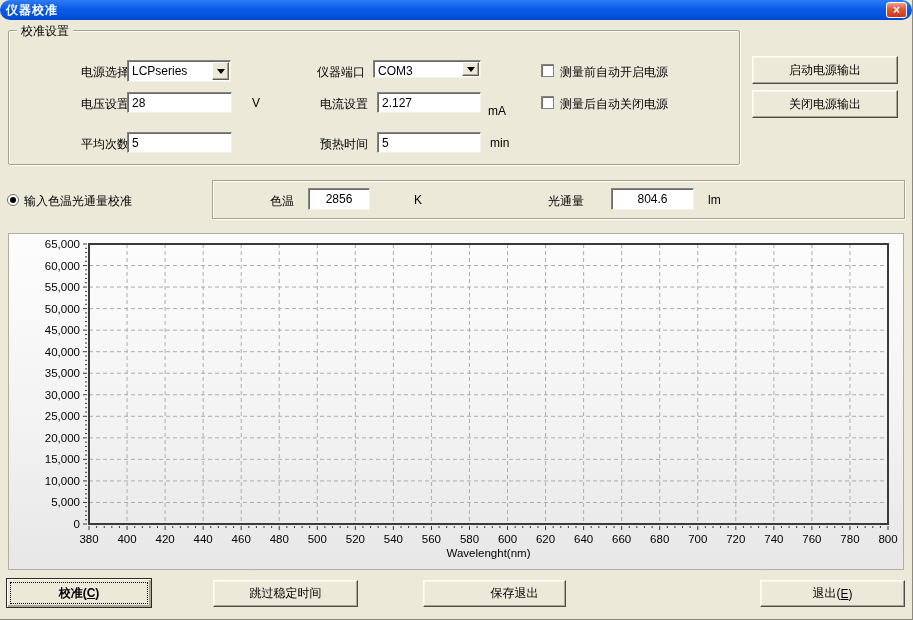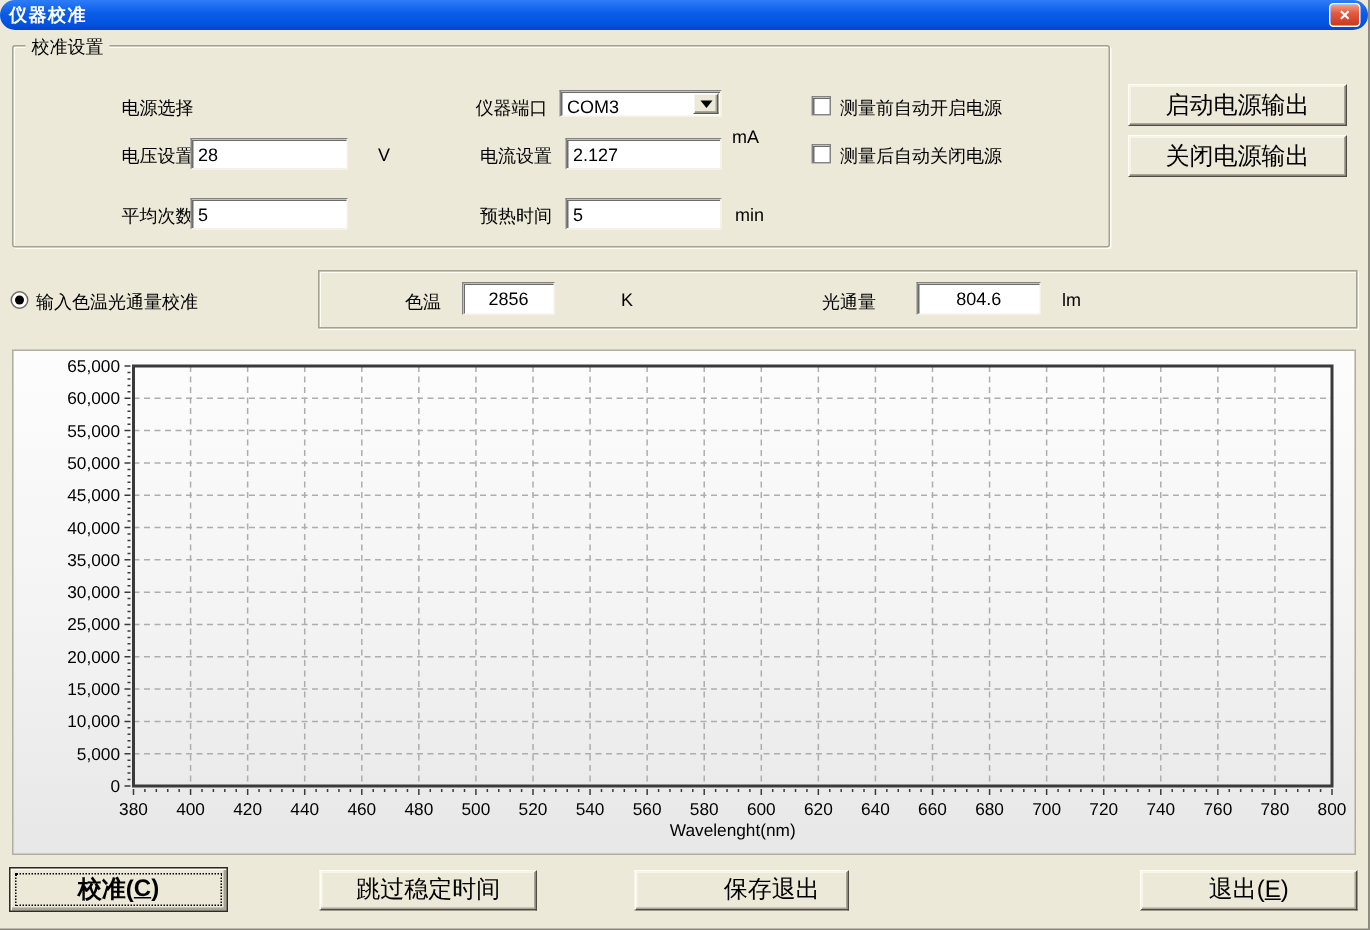--- a/index.html
+++ b/index.html
@@ -31,21 +31,21 @@
   .arrow-down{width:0;height:0;border:4px solid transparent;border-top:5px solid #000;margin-top:5px;}
   .checkbox{position:absolute;width:13px;height:13px;background:#fff;border:1px solid #848284;
     box-shadow:inset 1px 1px 0 #6c6c68;box-sizing:border-box;}
   .radio{position:absolute;width:12px;height:12px;border-radius:50%;background:#fff;
     border:1px solid #6e6c66;box-sizing:border-box;}
   .radio.checked::after{content:"";position:absolute;left:2px;top:2px;width:6px;height:6px;
     border-radius:50%;background:#000;}
   .btn{position:absolute;background:#ECE9D8;border:1px solid;border-color:#fffef5 #4e4c44 #4e4c44 #fffef5;
     box-shadow:inset -1px -1px 0 #a9a695, inset 1px 1px 0 #f8f6ea;
     display:flex;align-items:center;justify-content:center;box-sizing:border-box;
-    font-family:"Liberation Sans",sans-serif;font-size:16px;white-space:nowrap;}
+    font-family:"Liberation Sans",sans-serif;font-size:12px;white-space:nowrap;}
   .btn.default{border:1px solid #2b2b28;box-shadow:inset 1px 1px 0 #fffef5, inset -2px -2px 0 #a9a695;
     outline:1px dotted #000;outline-offset:-5px;}
   .panel-etched{position:absolute;border:1px solid #a5a294;
     box-shadow:inset 1px 1px 0 #fffef5, 1px 1px 0 #fffef5;box-sizing:border-box;}
   .chartpanel{position:absolute;left:8px;top:233px;width:896px;height:337px;
     background:linear-gradient(180deg,#fdfdfd 0%,#f3f3f3 55%,#e7e7e7 100%);
     border:1px solid #b0ada1;box-sizing:border-box;}
   .mn{text-decoration:underline;}
   svg text{font-family:"Liberation Sans",sans-serif;}
 </style>
@@ -57,37 +57,43 @@
   <div class="titlebar">
     <span class="titletext">仪器校准</span>
   </div>
   <div class="closebtn">×</div>
 
   <div class="groupbox" style="left:8px;top:30px;width:730px;height:133px;">
     <span class="grouplegend">校准设置</span>
   </div>
 
   <span class="label" style="left:81px;top:64px;">电源选择</span>
+  <div class="combo" style="left:127px;top:60px;width:104px;height:22px;">
+    <span class="val">LCPseries</span>
+    <span class="combo-btn">
+        <span class="arrow-down"></span>
+      </span>
+  </div>
   <span class="label" style="left:317px;top:64px;">仪器端口</span>
   <div class="combo" style="left:373px;top:60px;width:108px;height:18px;">
     <span class="val">COM3</span>
     <span class="combo-btn">
         <span class="arrow-down"></span>
       </span>
   </div>
   <span class="checkbox" style="left:541px;top:64px;"></span>
   <span class="label" style="left:560px;top:64px;">测量前自动开启电源</span>
   <div class="btn" style="left:752px;top:56px;width:146px;height:28px;">启动电源输出</div>
 
   <span class="label" style="left:81px;top:96px;">电压设置</span>
   <div class="edit" style="left:127px;top:92px;width:105px;height:21px;">28</div>
   <span class="label" style="left:252px;top:96px;">V</span>
   <span class="label" style="left:320px;top:96px;">电流设置</span>
   <div class="edit" style="left:377px;top:92px;width:104px;height:21px;">2.127</div>
-  <span class="label" style="left:488px;top:84px;">mA</span>
+  <span class="label" style="left:488px;top:104px;">mA</span>
   <span class="checkbox" style="left:541px;top:96px;"></span>
   <span class="label" style="left:560px;top:96px;">测量后自动关闭电源</span>
   <div class="btn" style="left:752px;top:90px;width:146px;height:28px;">关闭电源输出</div>
 
   <span class="label" style="left:81px;top:136px;">平均次数</span>
   <div class="edit" style="left:127px;top:132px;width:105px;height:21px;">5</div>
   <span class="label" style="left:320px;top:136px;">预热时间</span>
   <div class="edit" style="left:377px;top:132px;width:104px;height:21px;">5</div>
   <span class="label" style="left:490px;top:136px;">min</span>
 

